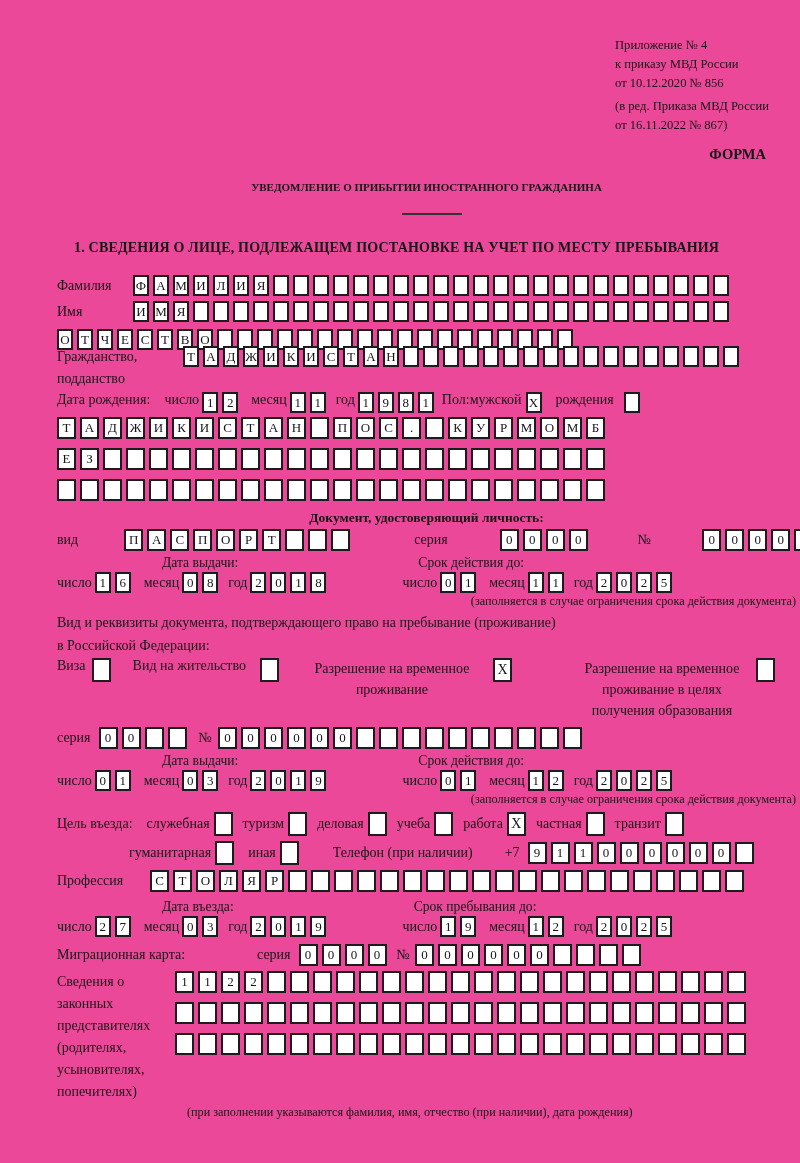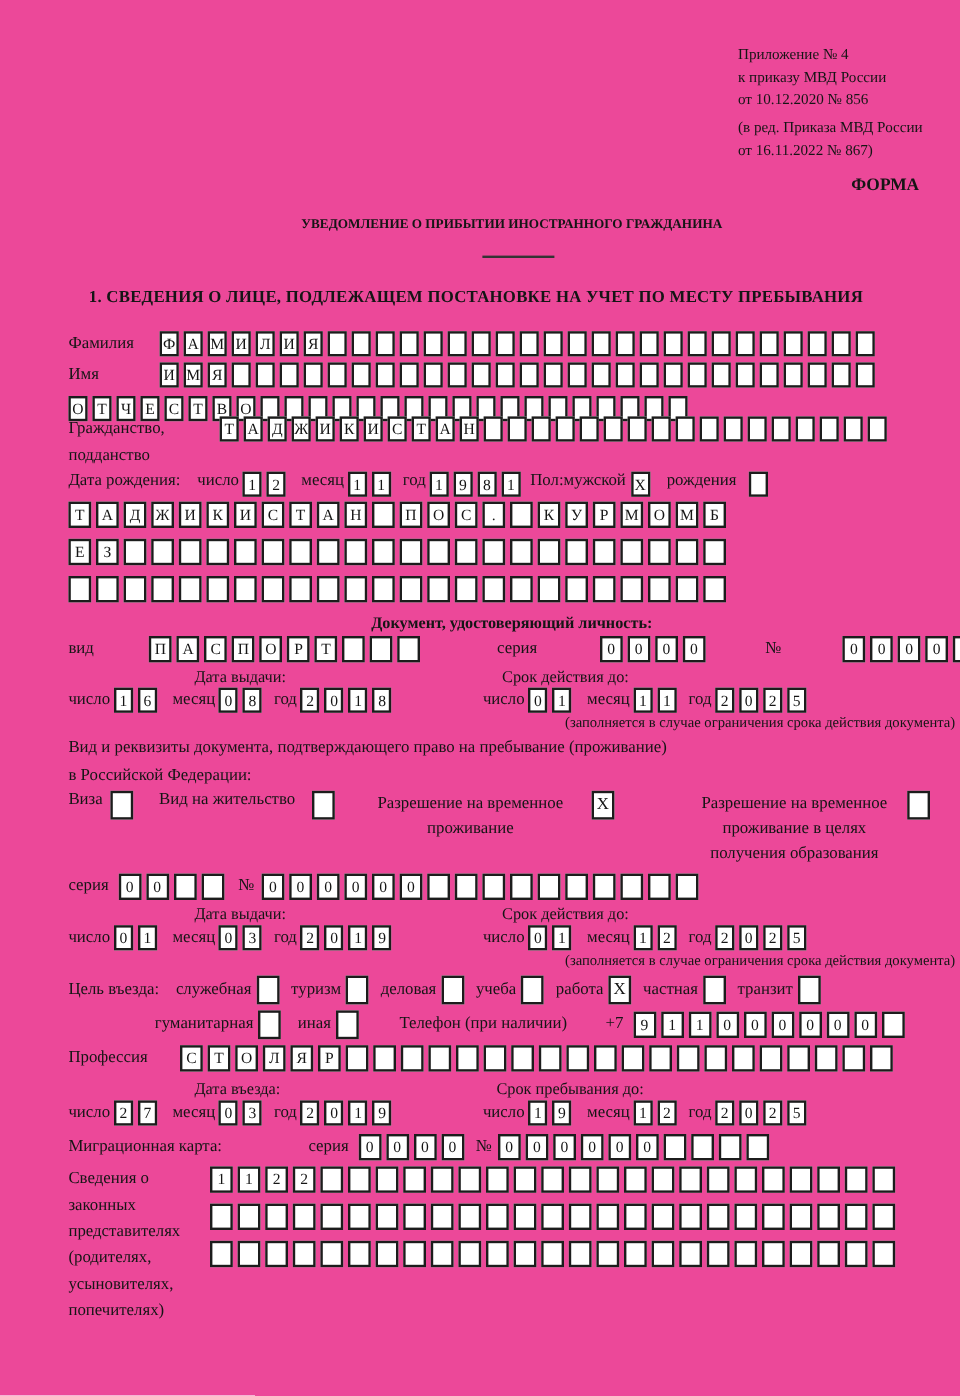--- a/index.html
+++ b/index.html
@@ -725,14 +725,15 @@
           <span class="cbox"></span>
           <span class="cbox"></span>
           <span class="cbox"></span>
           <span class="cbox"></span>
           <span class="cbox"></span>
           <span class="cbox"></span>
         </div>
     </div>
   </div>
 
+  <div class="note" style="margin-left:130px;margin-top:2px;">(при заполнении указываются фамилия, имя, отчество (при наличии), дата рождения)</div>
 
 </div>
 
 </body></html>

